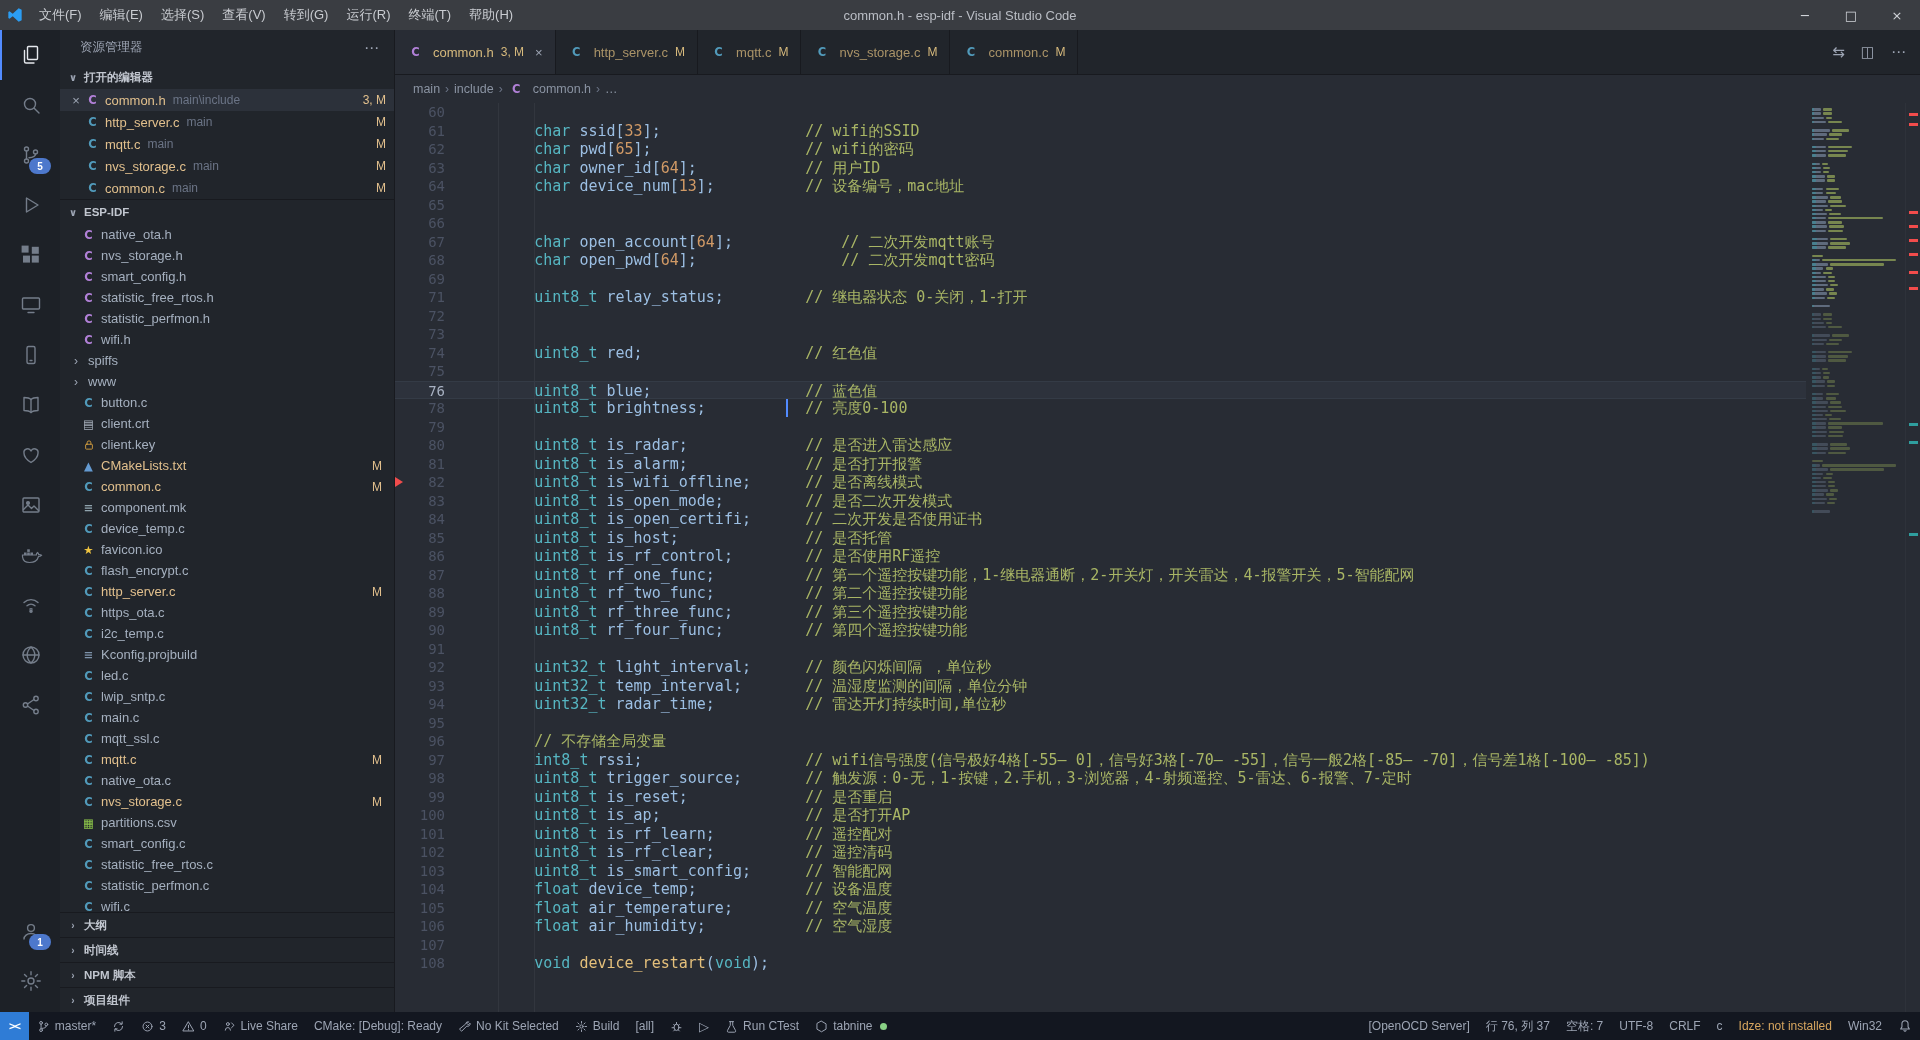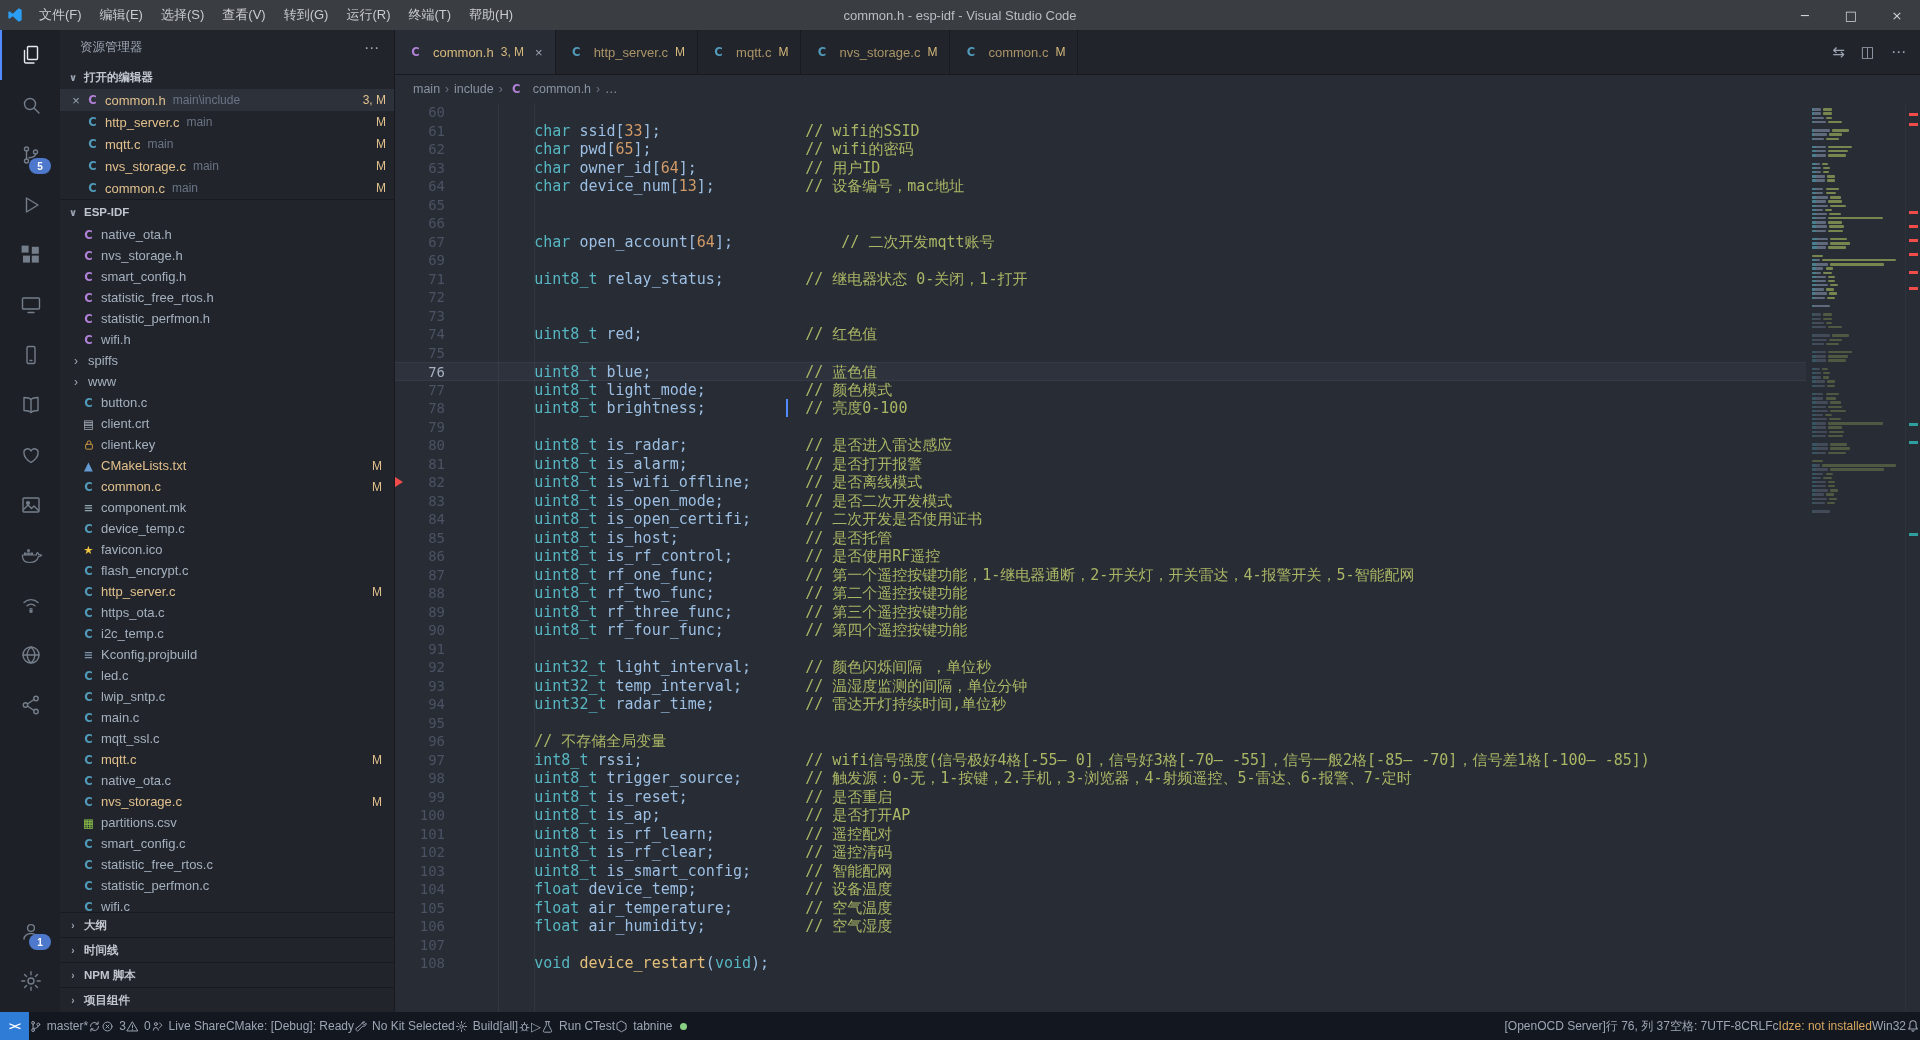--- a/index.html
+++ b/index.html
@@ -86,21 +86,21 @@
   .minimap{position:absolute;top:0;right:14px;width:100px;bottom:0;overflow:hidden;}
   .mm-row{position:relative;height:4.2px;}
   .mm-row span{position:absolute;top:1px;height:2.4px;border-radius:1px;}
   .ruler{position:absolute;top:0;right:0;width:14px;bottom:0;border-left:1px solid rgba(255,255,255,0.03);}
   .ruler-mark{position:absolute;right:2px;width:9px;height:3px;}
 
   
   .statusbar{height:28px;flex:none;background:#131720;display:flex;align-items:stretch;font-size:12px;color:#9da5b4;overflow:hidden;}
   .st-left,.st-right{display:flex;align-items:stretch;}
   .st-right{margin-left:auto;}
-  .st-item{display:flex;align-items:center;gap:5px;padding:0 0;white-space:nowrap;}
+  .st-item{display:flex;align-items:center;gap:5px;padding:0 8px;white-space:nowrap;}
   .st-item.accent{background:#2f7cd6;color:#fff;padding:0 9px;font-weight:bold;font-size:11px;}
   .st-item.warn{color:#d7a65f;}
   .st-dot{width:7px;height:7px;border-radius:50%;background:#89d185;margin-left:2px;}
   .st-glyph{font-size:13px;font-family:"DejaVu Sans",sans-serif;}
   svg{display:block;}
 </style>
 </head>
 <body>
 
 <div class="window">
@@ -575,20 +575,24 @@
               <span class="txt"></span>
             </div>
             <div class="cl">
               <span class="gut">66</span>
             </div>
             <div class="cl">
               <span class="gut">67</span>
               <span class="txt">        <span class="tk-kw">char</span> open_account[<span class="tk-num">64</span>];            <span class="tk-cm">// 二次开发mqtt账号</span></span>
             </div>
             <div class="cl">
+              <span class="gut">68</span>
+              <span class="txt">        <span class="tk-kw">char</span> open_pwd[<span class="tk-num">64</span>];                <span class="tk-cm">// 二次开发mqtt密码</span></span>
+            </div>
+            <div class="cl">
               <span class="gut">69</span>
               <span class="txt"></span>
             </div>
             <div class="cl">
               <span class="gut">71</span>
               <span class="txt">        <span class="tk-kw">uint8_t</span> relay_status;         <span class="tk-cm">// 继电器状态 0-关闭，1-打开</span></span>
             </div>
             <div class="cl">
               <span class="gut">72</span>
             </div>
@@ -599,24 +603,20 @@
             <div class="cl">
               <span class="gut">74</span>
               <span class="txt">        <span class="tk-kw">uint8_t</span> red;                  <span class="tk-cm">// 红色值</span></span>
             </div>
             <div class="cl">
               <span class="gut">75</span>
             </div>
             <div class="cl cur">
               <span class="gut">76</span>
               <span class="txt">        <span class="tk-kw">uint8_t</span> blue;                 <span class="tk-cm">// 蓝色值</span></span>
-            </div>
-            <div class="cl">
-              <span class="gut">77</span>
-              <span class="txt">        <span class="tk-kw">uint8_t</span> light_mode;           <span class="tk-cm">// 颜色模式</span></span>
             </div>
             <div class="cl">
               <span class="gut">78</span>
               <span class="txt">        <span class="tk-kw">uint8_t</span> brightness;           <span class="tk-cm">// 亮度0-100</span></span>
             </div>
             <div class="cl">
               <span class="gut">79</span>
               <span class="txt"></span>
             </div>
             <div class="cl">

